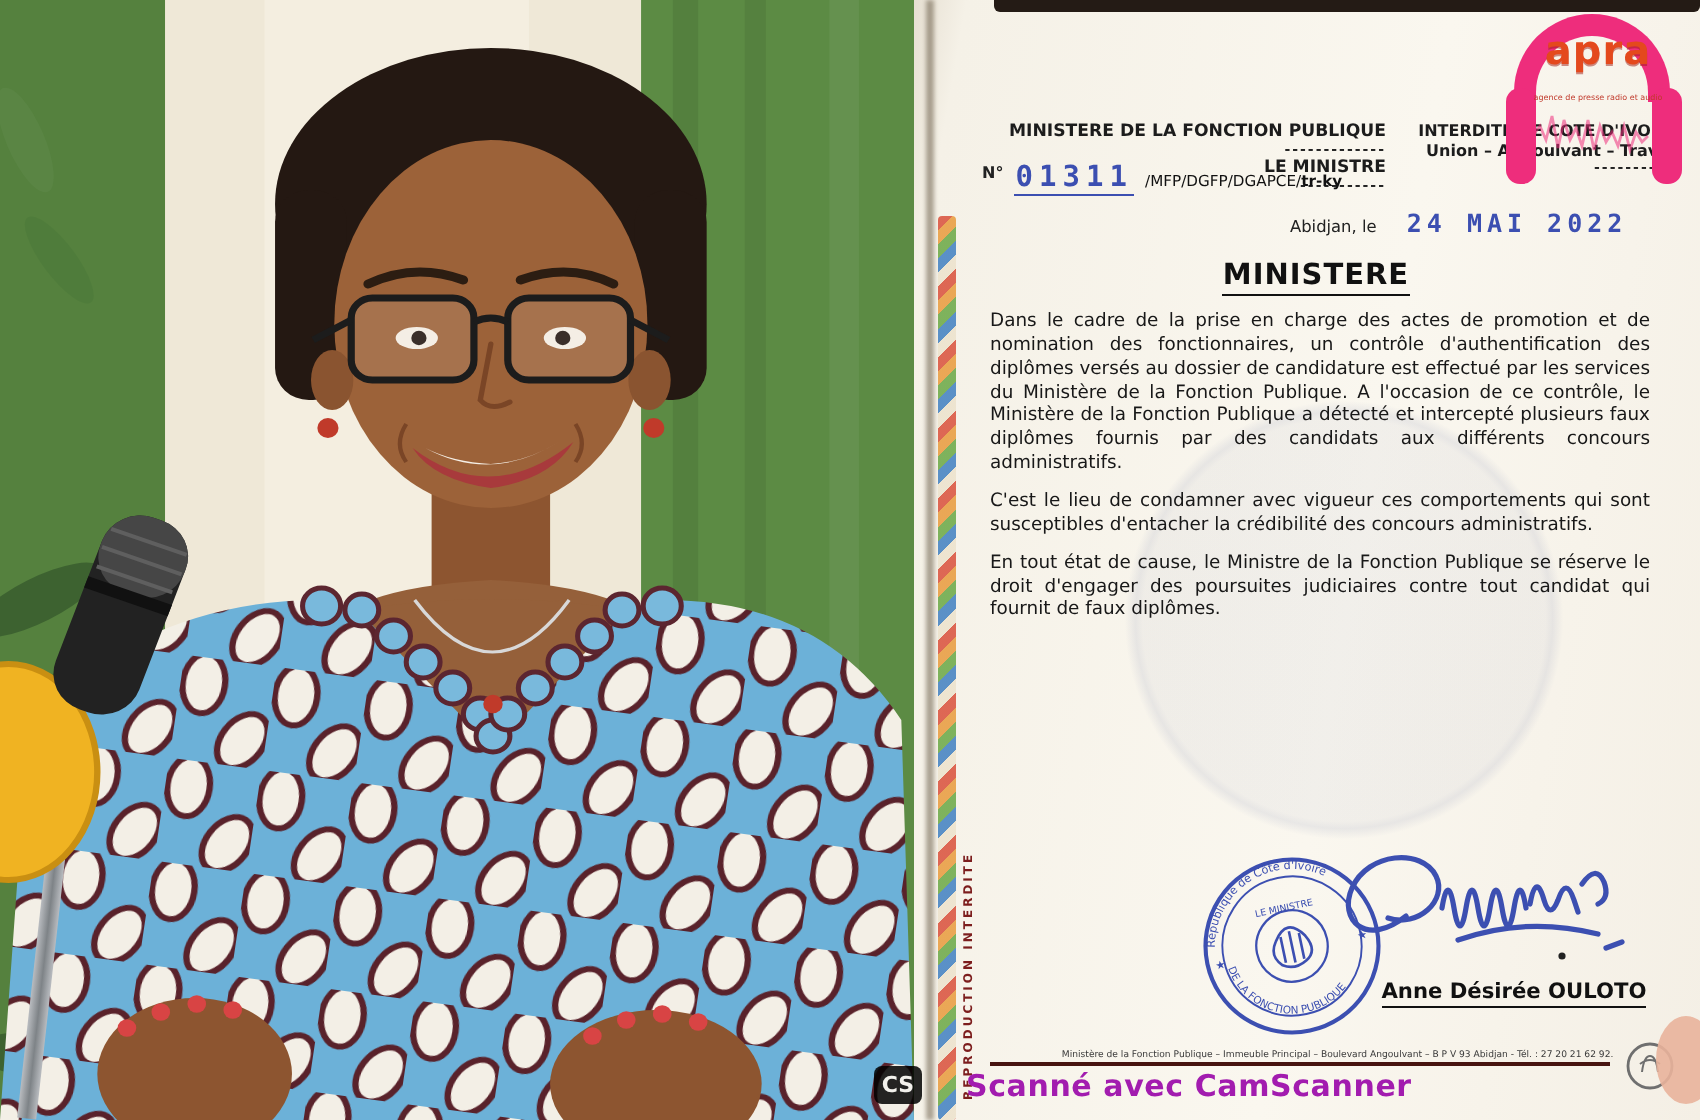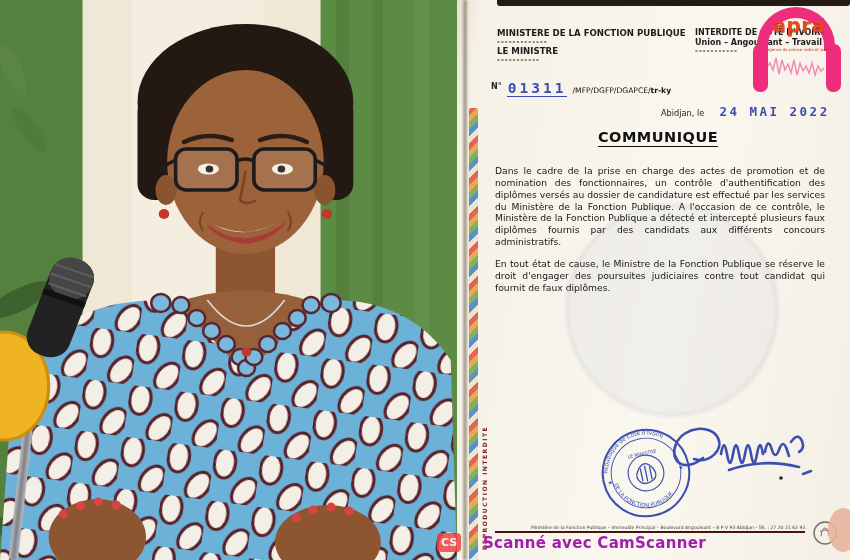--- a/index.html
+++ b/index.html
@@ -16,62 +16,62 @@
   .doc-top-edge{position:absolute;left:40px;right:0;top:0;height:6px;background:#241b15;border-radius:0 0 3px 3px;}
   .edge-shadow{position:absolute;left:6px;top:0;width:4px;height:560px;background:rgba(95,82,60,.5);filter:blur(1px);}
   .ribbon{position:absolute;left:12px;top:108px;width:9px;height:452px;opacity:.85;border-radius:2px;
     background:repeating-linear-gradient(135deg,#d94f3a 0 5px,#e89a3c 5px 10px,#69a744 10px 15px,#3f7fc1 15px 20px,#ece2cc 20px 25px);}
   .repro{position:absolute;left:24px;top:385px;height:165px;writing-mode:vertical-rl;transform:rotate(180deg);
          font-size:6px;font-weight:bold;color:#7c1d1d;letter-spacing:1.5px;white-space:nowrap;}
   .paper-watermark{position:absolute;left:90px;top:185px;width:250px;height:250px;border-radius:50%;
     background:radial-gradient(circle,rgba(125,135,175,.07) 0 57%,rgba(125,135,175,.14) 59%,transparent 62%);}
 
   .doc-header{position:absolute;top:28px;left:40px;right:10px;display:flex;justify-content:space-between;}
-  .hdr-block{text-align:left;font-weight:bold;color:#1c1c1c;}
+  .hdr-block{text-align:right;font-weight:bold;color:#1c1c1c;margin-top:33px;}
   .hdr-left{width:196px;font-size:8.6px;}
   .hdr-right{width:145px;font-size:8px;}
   .hdr-dash{font-size:7px;letter-spacing:1px;line-height:1.1;font-weight:bold;color:#222;}
   .hdr-line{line-height:1.25;}
 
   .ref-line{position:absolute;top:78px;left:34px;white-space:nowrap;}
   .ref-prefix{font-size:8px;color:#222;font-weight:bold;vertical-align:4px;}
   .ref-number{font-family:"DejaVu Sans Mono","Liberation Mono",monospace;font-size:14.5px;font-weight:bold;
               color:#3c4fb1;letter-spacing:3px;border-bottom:1.6px solid #3c4fb1;padding:0 1px;}
   .ref-suffix{font-size:7.6px;color:#111;}
   .ref-initials{font-size:7.6px;color:#111;font-weight:bold;}
 
   .date-line{position:absolute;top:101px;left:188px;white-space:nowrap;}
-  .date-label{font-size:8.2px;color:#222;margin-left:16px;}
+  .date-label{font-size:8.2px;color:#222;}
   .date-stamp{font-family:"DejaVu Sans Mono","Liberation Mono",monospace;font-size:12.5px;font-weight:bold;
               color:#3c4fb1;letter-spacing:2.5px;margin-left:10px;margin-top:36px;}
 
   .title-wrap{position:absolute;top:127px;left:36px;width:330px;text-align:center;}
   .title{display:inline-block;font-size:14.5px;font-weight:bold;letter-spacing:.5px;color:#111;
          border-bottom:1.8px solid #111;padding-bottom:1px;}
 
   .body-text{position:absolute;top:155px;left:38px;width:330px;font-size:9.2px;line-height:1.29;
              text-align:justify;color:#181818;}
-  .body-text p{margin:10px 0 7px 0;}
+  .body-text p{margin:0 0 7px 0;}
 
   .sig-row{position:absolute;top:430px;left:38px;right:10px;height:92px;}
   .stamp-svg{position:absolute;left:104px;top:-4px;}
   .sign-svg{position:absolute;left:168px;top:-12px;}
   .signatory{position:absolute;left:172px;top:60px;width:180px;text-align:center;font-size:10.6px;
              font-weight:bold;color:#111;}
   .signatory span{border-bottom:1.7px solid #111;padding-bottom:1px;}
 
   .footer-text{position:absolute;bottom:30px;left:36px;width:316px;text-align:center;color:#3a3a3a;
                font-size:6px;transform:scale(.76);transform-origin:center bottom;white-space:nowrap;}
   .footer-line{position:absolute;bottom:27px;left:38px;width:310px;height:2.4px;background:#471410;}
   .footer-emblem{position:absolute;bottom:14px;right:12px;}
   .thumb{position:absolute;right:-8px;bottom:8px;width:30px;height:44px;background:#e9b29b;border-radius:50%;opacity:.9;}
 
   
   .cam{position:absolute;left:437px;bottom:8px;display:flex;align-items:center;gap:5px;z-index:6;}
-  .cs-icon{width:24px;height:19px;background:#ef4444;border-radius:4px;color:#f3f2ee;font-weight:bold;
+  .cs-icon{width:24px;height:19px;background:#000000;border-radius:4px;color:#f3f2ee;font-weight:bold;
            font-size:11px;text-align:center;line-height:19px;opacity:.85;}
   .cam-text{font-size:15px;font-weight:bold;color:#a21caf;letter-spacing:.3px;padding-left:17px;}
 
   
   .logo{position:absolute;right:0;top:0;width:106px;height:98px;z-index:9;}
   .hp-band{position:absolute;top:7px;left:13px;width:78px;height:44px;border:11px solid #ee2d7c;border-bottom:none;
            border-top-left-radius:46px;border-top-right-radius:46px;}
   .hp-cup{position:absolute;width:15px;height:48px;background:#ee2d7c;border-radius:7px;top:44px;}
   .hp-cup.left{left:9px;} .hp-cup.right{right:9px;}
   .logo-text{position:absolute;top:13px;left:4px;right:0;text-align:center;font-size:20px;font-weight:bold;
@@ -232,25 +232,26 @@
       <span class="ref-number">01311</span>
       <span class="ref-suffix">/MFP/DGFP/DGAPCE/</span><span class="ref-initials">tr-ky</span>
     </div>
 
     <div class="date-line">
       <span class="date-label">Abidjan, le</span>
       <span class="date-stamp">24 MAI 2022</span>
     </div>
 
     <div class="title-wrap">
-      <span class="title">COMMUNIQUE</span>
+      <span class="title">MINISTERE</span>
     </div>
 
     <div class="body-text">
       <p>Dans le cadre de la prise en charge des actes de promotion et de nomination des fonctionnaires, un contrôle d'authentification des diplômes versés au dossier de candidature est effectué par les services du Ministère de la Fonction Publique. A l'occasion de ce contrôle, le Ministère de la Fonction Publique a détecté et intercepté plusieurs faux diplômes fournis par des candidats aux différents concours administratifs.</p>
+      <p>C'est le lieu de condamner avec vigueur ces comportements qui sont susceptibles d'entacher la crédibilité des concours administratifs.</p>
       <p>En tout état de cause, le Ministre de la Fonction Publique se réserve le droit d'engager des poursuites judiciaires contre tout candidat qui fournit de faux diplômes.</p>
     </div>
 
     <div class="sig-row">
 
       <svg class="stamp-svg" viewBox="0 0 100 100" width="94" height="94">
         <g transform="rotate(-12 50 50)">
           <defs>
             <path id="arcT" d="M 9 50 A 41 41 0 0 1 91 50"></path>
             <path id="arcB" d="M 14 50 A 36 36 0 0 0 86 50"></path>
@@ -279,20 +280,23 @@
           <path d="M40 40 C20 56 6 42 13 26 C21 8 48 6 55 20 C61 32 46 46 31 41"></path>
           <path d="M58 36 q3 -18 6 0 t6 0 t6 0 t6 0 t6 0 t6 0 t6 0"></path>
           <path d="M102 34 q3 -16 7 -2 q3 10 7 0 q4 -12 8 0 l2 6"></path>
           <path d="M128 24 q7 -10 11 -1 q3 8 -3 11"></path>
           <path d="M66 52 q34 -12 70 -3"></path>
           <path d="M140 56 l8 -3"></path>
           <circle cx="118" cy="60" r="1.8" fill="#222" stroke="none"></circle>
         </g>
       </svg>
 
+      <div class="signatory">
+        <span>Anne Désirée OULOTO</span>
+      </div>
     </div>
 
     <div class="footer-text">Ministère de la Fonction Publique – Immeuble Principal – Boulevard Angoulvant – B P V 93 Abidjan - Tél. : 27 20 21 62 92.</div>
     <div class="footer-line"></div>
     <svg class="footer-emblem" viewBox="0 0 26 26" width="26" height="26">
       <circle cx="13" cy="13" r="11" fill="none" stroke="#6f6f6f" stroke-width="1.4"></circle>
       <path d="M9 16 q1 -8 4 -8 q3 0 4 8 M8 12 q5 -4 10 0" fill="none" stroke="#6f6f6f" stroke-width="1"></path>
     </svg>
     <div class="thumb"></div>
   </div>

